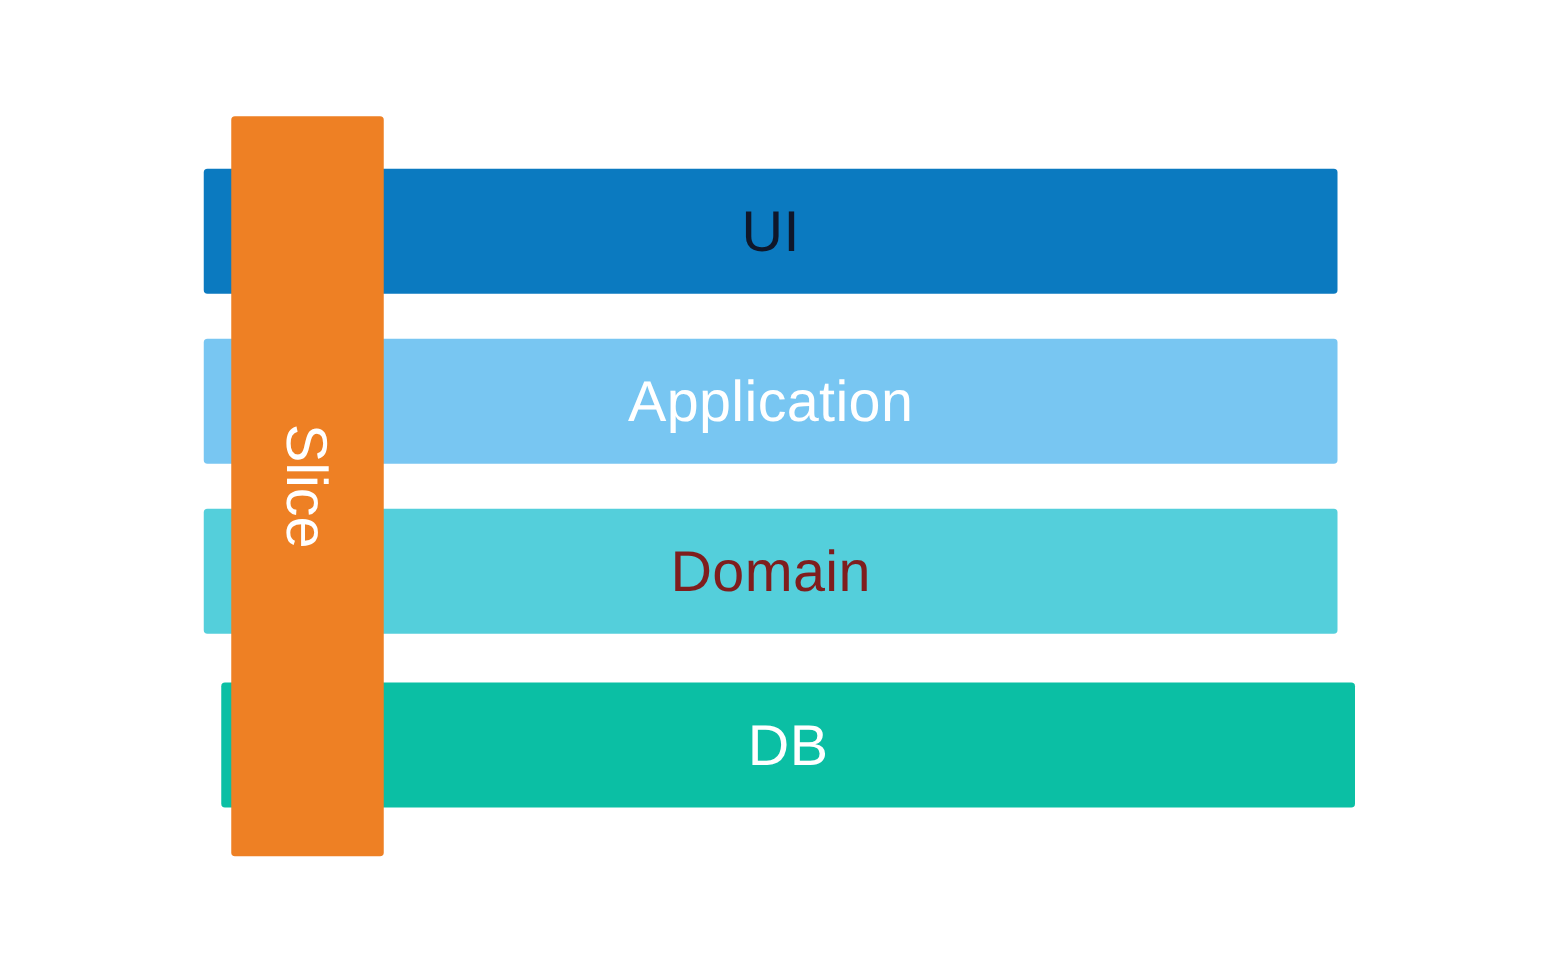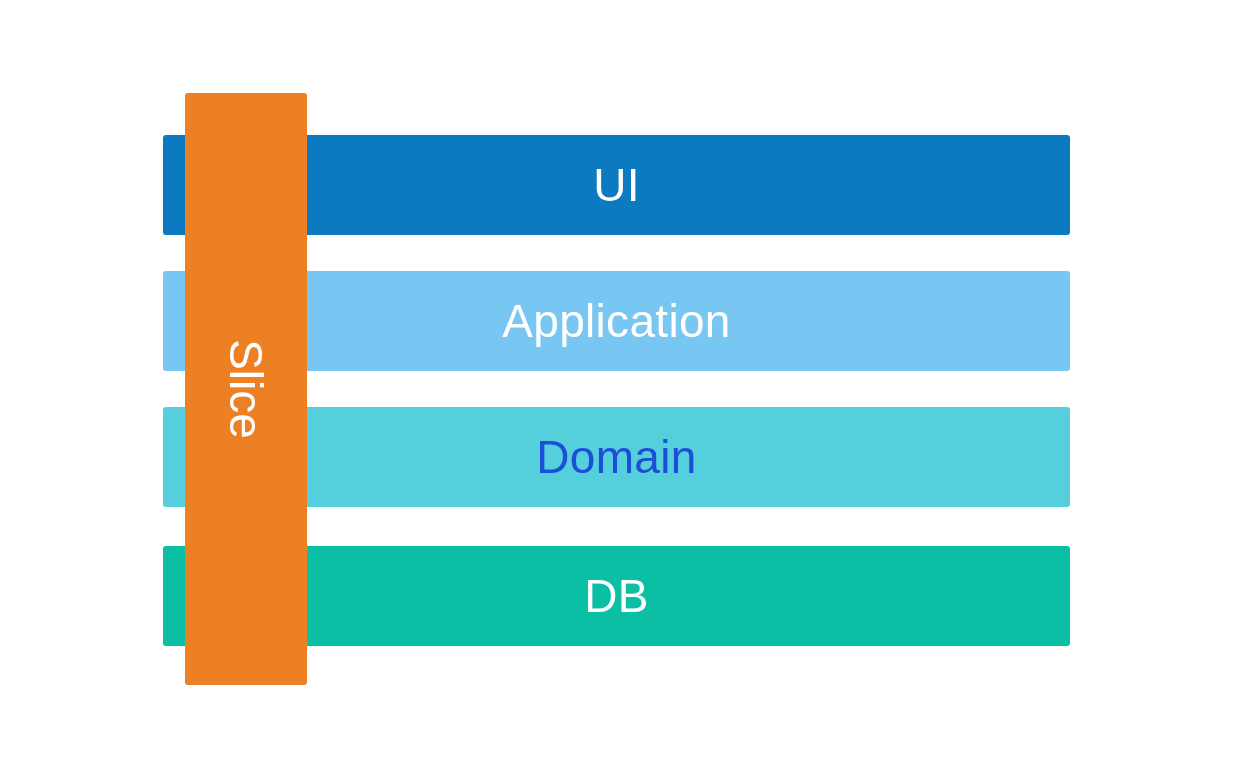--- a/index.html
+++ b/index.html
@@ -36,21 +36,21 @@
     font-weight: 400;
     line-height: 1;
     letter-spacing: 0.3px;
     white-space: nowrap;
     
     transform: translateX(0px);
   }
   #bar-ui    { top: 135px; }
   #bar-app   { top: 271px; }
   #bar-domain{ top: 407px; }
-  #bar-db    { top: 546px; }
+  #bar-db    { top: 546px; margin-left: 14px; }
 
   #slice-bar {
     position: absolute;
     left: 185px;
     top: 93px;
     width: 122px;
     height: 592px;
     border-radius: 3px;
     display: flex;
     align-items: center;
@@ -66,29 +66,29 @@
     transform: rotate(90deg);
     transform-origin: center center;
   }
 </style>
 </head>
 <body>
 
 <div id="diagram" style="background-color: rgb(255, 255, 255);">
 
   <div class="layer-bar" id="bar-ui" style="background-color: rgb(11, 122, 192);">
-    <span class="layer-label" style="color: #ffffff;">UI</span>
+    <span class="layer-label" style="color: #0f172a;">UI</span>
   </div>
 
   <div class="layer-bar" id="bar-app" style="background-color: rgb(120, 198, 242); justify-content: center;">
     <span class="layer-label" style="color: rgb(255, 255, 255);">Application</span>
   </div>
 
   <div class="layer-bar" id="bar-domain" style="background-color: rgb(84, 207, 219);">
-    <span class="layer-label" style="color: #1d4ed8;">Domain</span>
+    <span class="layer-label" style="color: #7f1d1d;">Domain</span>
   </div>
 
   <div class="layer-bar" id="bar-db" style="background-color: rgb(11, 191, 164);">
     <span class="layer-label" style="color: rgb(255, 255, 255);">DB</span>
   </div>
 
   <div id="slice-bar" style="background-color: rgb(238, 128, 36);">
     <span id="slice-label" style="color: rgb(255, 255, 255); transform: rotate(90deg);">Slice</span>
   </div>
 

